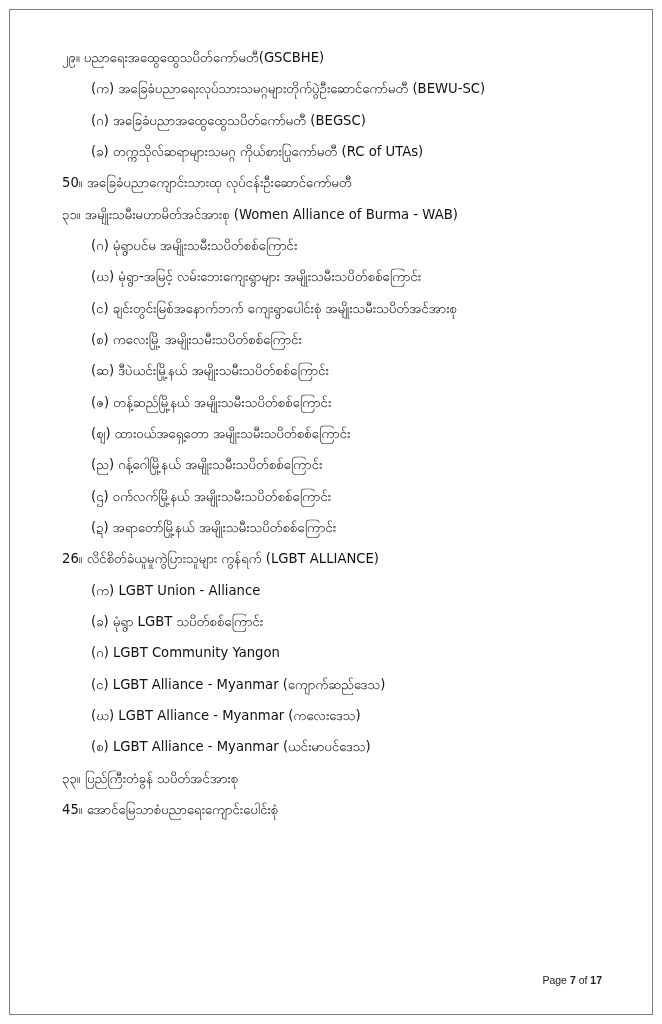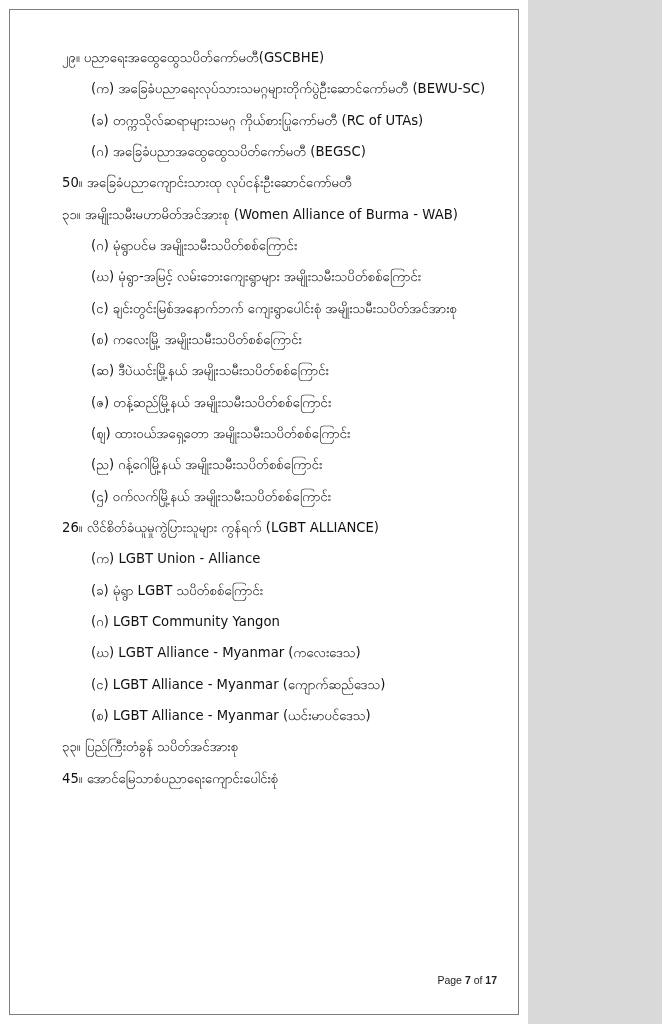--- a/index.html
+++ b/index.html
@@ -5,21 +5,21 @@
   html, body {
     margin: 0;
     padding: 0;
     background: #d9d9d9;
   }
   body {
     font-family: "DejaVu Sans", "Liberation Sans", sans-serif;
   }
   .page {
     position: relative;
-    width: 528px;
+    width: 662px;
     height: 1024px;
     background: #ffffff;
     box-sizing: border-box;
     overflow: hidden;
   }
   .page-border {
     position: absolute;
     left: 9px;
     top: 9px;
     right: 9px;
@@ -38,55 +38,56 @@
     font-size: 13.2px;
     line-height: 1.45;
     color: #111111;
     margin: 0 0 12.2px 0;
     white-space: nowrap;
   }
   .lvl0 { margin-left: 0px; }
   .lvl1 { margin-left: 29px; }
   .footer {
     position: absolute;
-    right: 31px;
+    right: 60px;
     bottom: 38px;
     font-size: 10.5px;
     color: #222222;
     font-family: "Liberation Sans", sans-serif;
   }
   .footer .num { font-weight: bold; }
 </style>
 </head>
 <body>
 
 <div class="page">
   <div class="page-border"></div>
 
   <div class="content">
     <p class="line lvl0">၂၉။ ပညာရေးအထွေထွေသပိတ်ကော်မတီ(GSCBHE)</p>
     <p class="line lvl1">(က) အခြေခံပညာရေးလုပ်သားသမဂ္ဂများတိုက်ပွဲဦးဆောင်ကော်မတီ (BEWU-SC)</p>
+    <p class="line lvl1">(ဂ) အခြေခံပညာအထွေထွေသပိတ်ကော်မတီ (BEGSC)</p>
     <p class="line lvl1">(ခ) တက္ကသိုလ်ဆရာများသမဂ္ဂ ကိုယ်စားပြုကော်မတီ (RC of UTAs)</p>
-    <p class="line lvl1">(ဂ) အခြေခံပညာအထွေထွေသပိတ်ကော်မတီ (BEGSC)</p>
     <p class="line lvl0">50။ အခြေခံပညာကျောင်းသားထု လုပ်ငန်းဦးဆောင်ကော်မတီ</p>
     <p class="line lvl0">၃၁။ အမျိုးသမီးမဟာမိတ်အင်အားစု (Women Alliance of Burma - WAB)</p>
     <p class="line lvl1">(ဂ) မုံရွာပင်မ အမျိုးသမီးသပိတ်စစ်ကြောင်း</p>
     <p class="line lvl1">(ဃ) မုံရွာ-အမြင့် လမ်းဘေးကျေးရွာများ အမျိုးသမီးသပိတ်စစ်ကြောင်း</p>
     <p class="line lvl1">(င) ချင်းတွင်းမြစ်အနောက်ဘက် ကျေးရွာပေါင်းစုံ အမျိုးသမီးသပိတ်အင်အားစု</p>
     <p class="line lvl1">(စ) ကလေးမြို့ အမျိုးသမီးသပိတ်စစ်ကြောင်း</p>
     <p class="line lvl1">(ဆ) ဒီပဲယင်းမြို့နယ် အမျိုးသမီးသပိတ်စစ်ကြောင်း</p>
     <p class="line lvl1">(ဇ) တန့်ဆည်မြို့နယ် အမျိုးသမီးသပိတ်စစ်ကြောင်း</p>
     <p class="line lvl1">(ဈ) ထားဝယ်အရှေ့တော အမျိုးသမီးသပိတ်စစ်ကြောင်း</p>
     <p class="line lvl1">(ည) ဂန့်ဂေါမြို့နယ် အမျိုးသမီးသပိတ်စစ်ကြောင်း</p>
     <p class="line lvl1">(ဌ) ဝက်လက်မြို့နယ် အမျိုးသမီးသပိတ်စစ်ကြောင်း</p>
+    <p class="line lvl1">(ဍ) အရာတော်မြို့နယ် အမျိုးသမီးသပိတ်စစ်ကြောင်း</p>
     <p class="line lvl0">26။ လိင်စိတ်ခံယူမှုကွဲပြားသူများ ကွန်ရက် (LGBT ALLIANCE)</p>
     <p class="line lvl1">(က) LGBT Union - Alliance</p>
     <p class="line lvl1">(ခ) မုံရွာ LGBT သပိတ်စစ်ကြောင်း</p>
     <p class="line lvl1">(ဂ) LGBT Community Yangon</p>
+    <p class="line lvl1">(င) LGBT Alliance - Myanmar (ကျောက်ဆည်ဒေသ)</p>
     <p class="line lvl1">(ဃ) LGBT Alliance - Myanmar (ကလေးဒေသ)</p>
-    <p class="line lvl1">(င) LGBT Alliance - Myanmar (ကျောက်ဆည်ဒေသ)</p>
     <p class="line lvl1">(စ) LGBT Alliance - Myanmar (ယင်းမာပင်ဒေသ)</p>
     <p class="line lvl0">၃၃။ ပြည်ကြီးတံခွန် သပိတ်အင်အားစု</p>
     <p class="line lvl0">45။ အောင်မြေသာစံပညာရေးကျောင်းပေါင်းစုံ</p>
   </div>
 
   <div class="footer"><span>Page </span><span class="num">7</span><span> of </span><span class="num">17</span></div>
 </div>
 
 </body></html>

